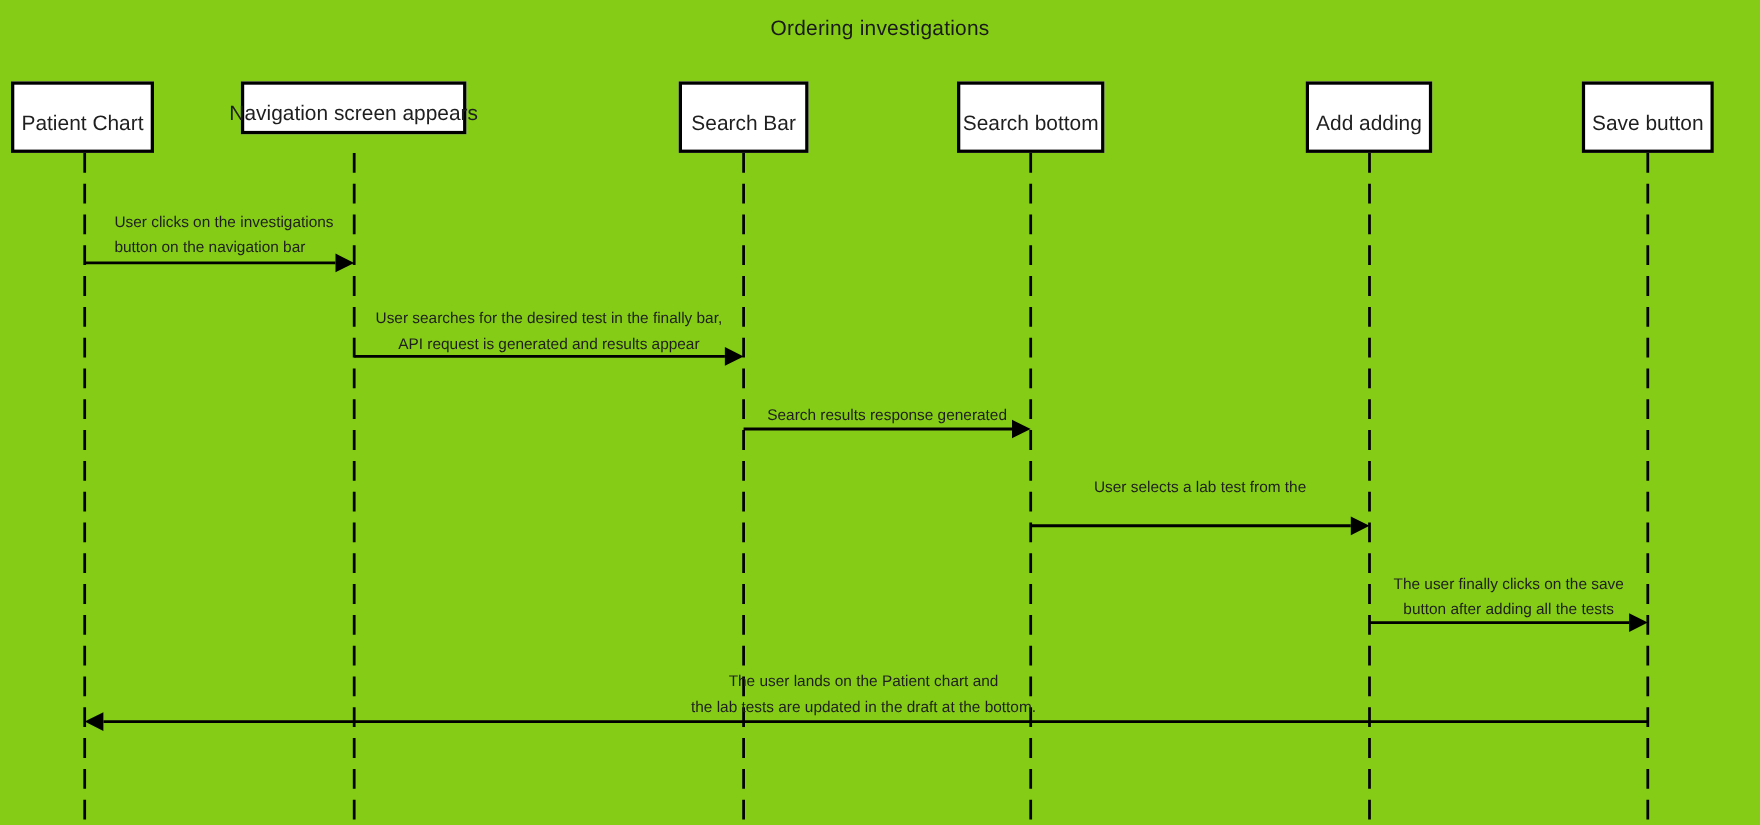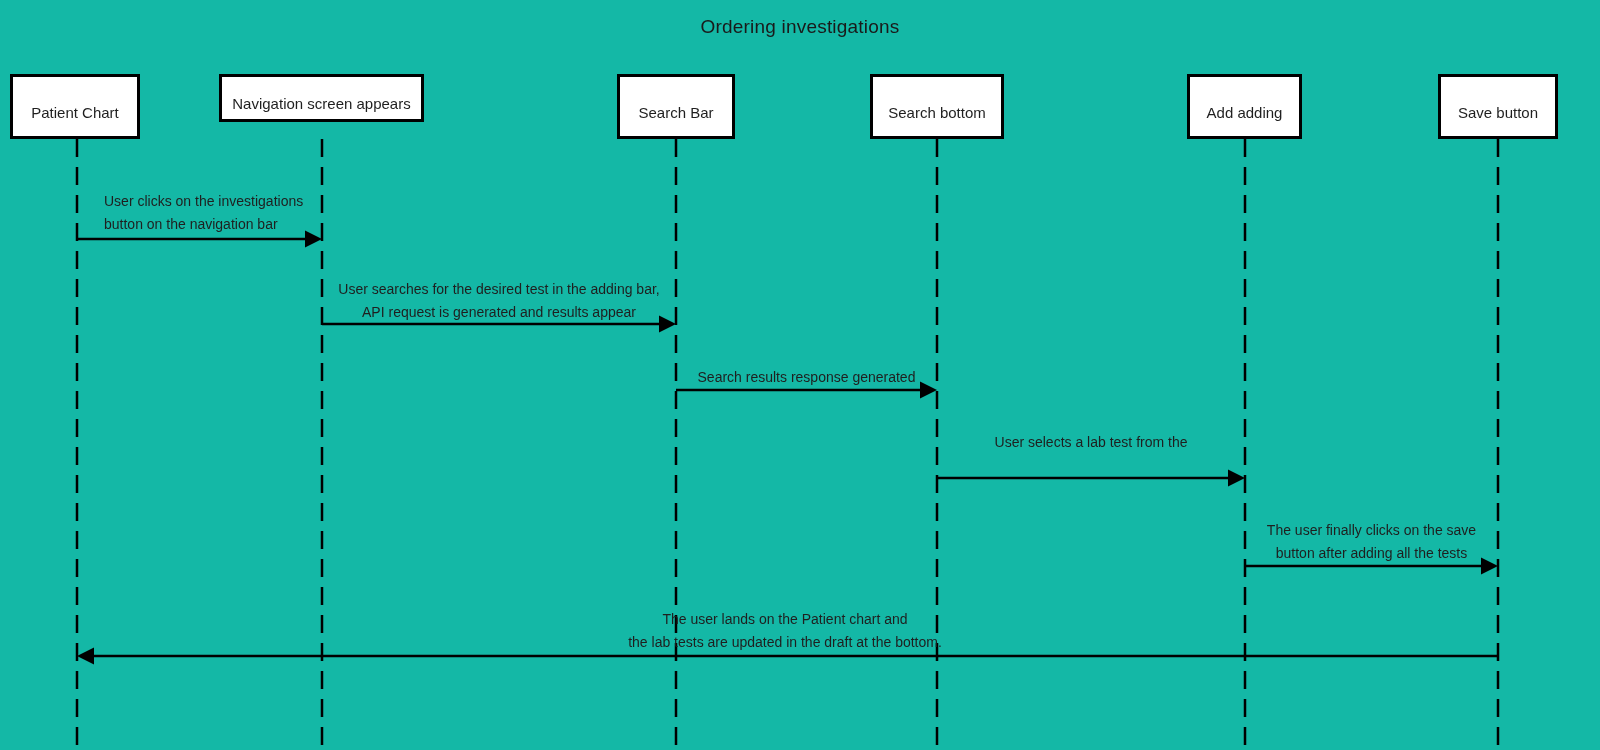--- a/index.html
+++ b/index.html
@@ -8,21 +8,21 @@
     background: #ffffff;
   }
   body {
     font-family: "Liberation Sans", sans-serif;
     color: #000000;
   }
   #diagram-root {
     position: relative;
     width: 1600px;
     height: 750px;
-    background: #14b8a6;
+    background: #84cc16;
     overflow: hidden;
   }
   #diagram-svg {
     position: absolute;
     left: 0;
     top: 0;
     width: 1600px;
     height: 750px;
   }
   .diagram-title {
@@ -38,21 +38,21 @@
   .participant-box {
     position: absolute;
     box-sizing: border-box;
     background: #ffffff;
     border: 3px solid #000000;
     display: flex;
     align-items: center;
     justify-content: center;
   }
   .participant-label {
-    font-size: 15px;
+    font-size: 19px;
     color: #2b2b2b;
     text-align: center;
     line-height: 1;
     padding-top: 11px;
     white-space: nowrap;
   }
   .msg-label {
     position: absolute;
     font-size: 14px;
     color: #1f1f1f;
@@ -113,21 +113,21 @@
       <div class="participant-box" style="left: 1438px; top: 74px; width: 120px; height: 65px; border-color: rgb(0, 0, 0);">
         <div class="participant-label" style="color: rgb(31, 31, 31);">Save button</div>
       </div>
     </div>
   <div id="labels-layer">
       <div class="msg-label align-left" style="left: 104px; top: 190px; color: rgb(31, 31, 31);">
         <div>User clicks on the investigations</div>
         <div>button on the navigation bar</div>
       </div>
       <div class="msg-label align-center" style="left: 322px; top: 278px; width: 354px; color: rgb(31, 31, 31);">
-        <div>User searches for the desired test in the adding bar,</div>
+        <div>User searches for the desired test in the finally bar,</div>
         <div>API request is generated and results appear</div>
       </div>
       <div class="msg-label align-center" style="left: 676px; top: 366px; width: 261px; color: rgb(31, 31, 31);">
         <div>Search results response generated</div>
       </div>
       <div class="msg-label align-center" style="left: 937px; top: 431px; width: 308px; color: rgb(31, 31, 31);">
         <div>User selects a lab test from the</div>
       </div>
       <div class="msg-label align-center" style="left: 1245px; top: 519px; width: 253px; color: rgb(31, 31, 31);">
         <div>The user finally clicks on the save</div>

